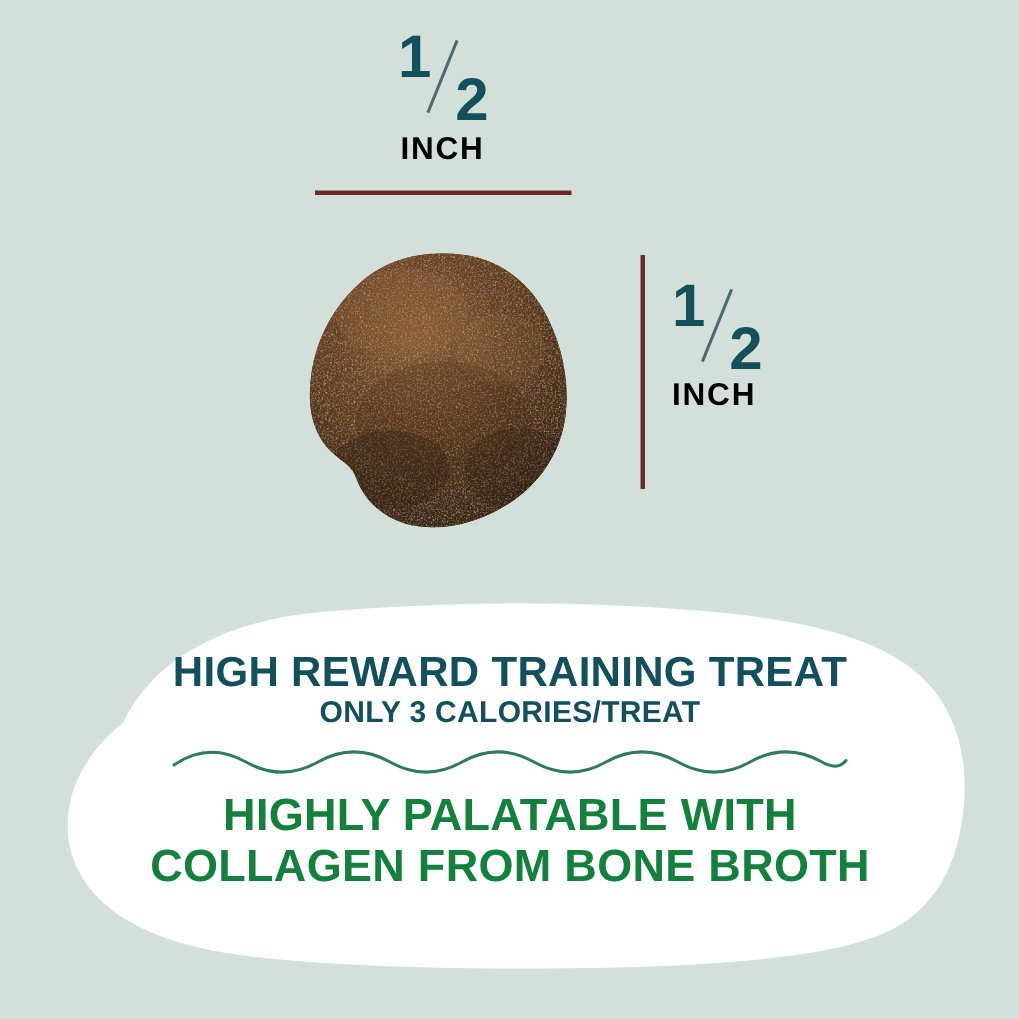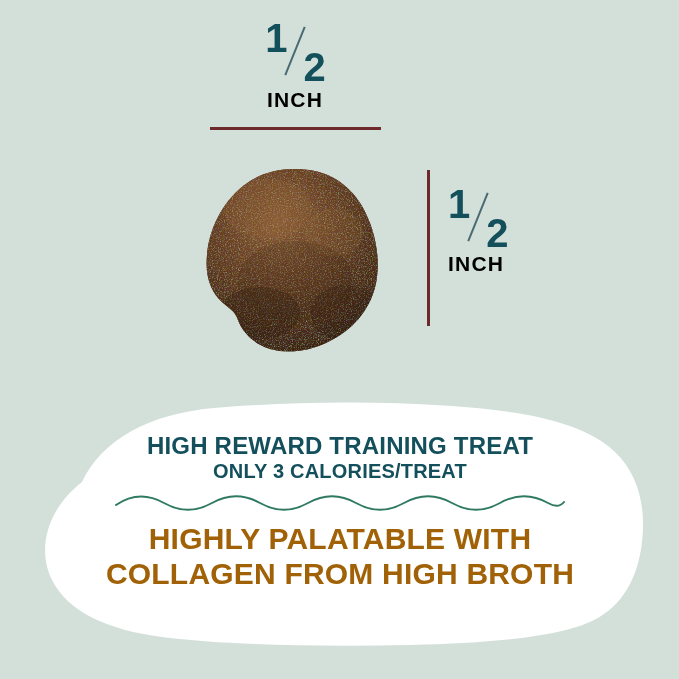--- a/index.html
+++ b/index.html
@@ -118,36 +118,36 @@
   .callout-content {
     position: absolute;
     left: 60px;
     top: 432px;
     width: 560px;
     text-align: center;
   }
   .headline {
     color: #14505c;
     font-weight: 700;
-    font-size: 24px;
+    font-size: 28px;
     line-height: 1.16;
     letter-spacing: 0.2px;
     white-space: nowrap;
   }
   .headline.l2 { font-size: 20px; }
 
   .wave-divider {
     margin: 9px auto 10px auto;
     width: 452px;
     height: 20px;
   }
   .wave-divider svg { display: block; width: 100%; height: 100%; }
 
   .subline {
-    color: #a16207;
+    color: #15803d;
     font-weight: 700;
     font-size: 30px;
     line-height: 1.16;
     letter-spacing: 0.2px;
     white-space: nowrap;
   }
 </style>
 </head>
 <body>
 
@@ -260,16 +260,16 @@
                  C210 2 226 2 242 11
                  C258 20 274 20 290 11
                  C306 2 322 2 338 11
                  C354 20 370 20 386 11
                  C402 2 418 2 434 11
                  C441 15 446 15 450 10" fill="none" stroke="#2f7a63" stroke-width="2" stroke-linecap="round"></path>
       </svg>
     </div>
 
     <div class="subline">HIGHLY PALATABLE WITH</div>
-    <div class="subline">COLLAGEN FROM HIGH BROTH</div>
+    <div class="subline">COLLAGEN FROM BONE BROTH</div>
   </div>
 
 </div>
 
 </body></html>

